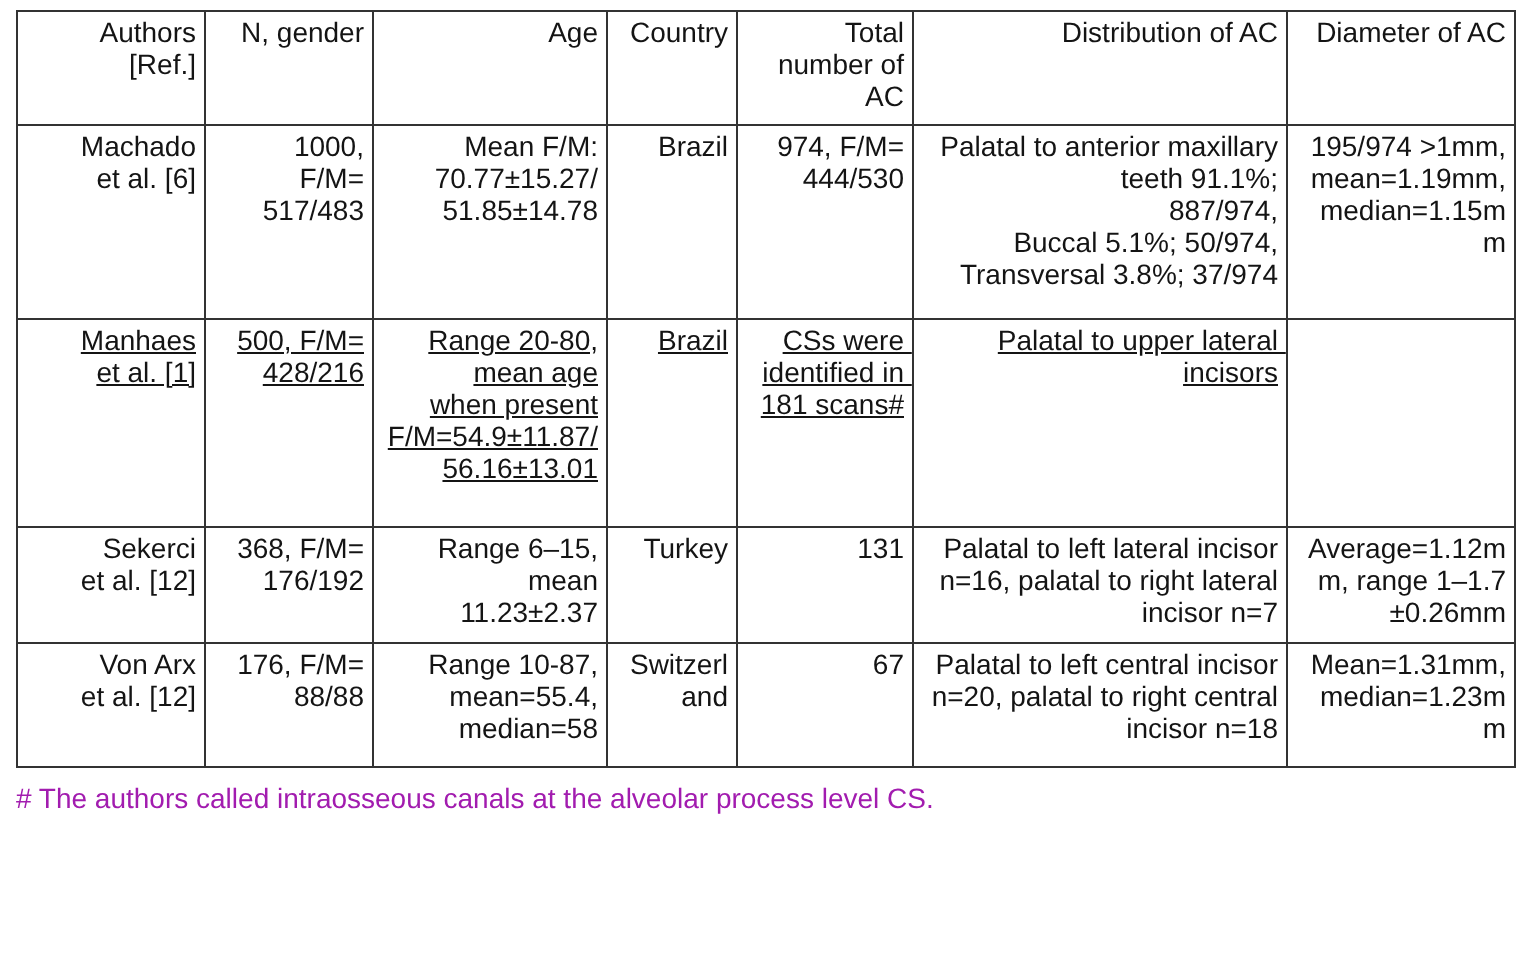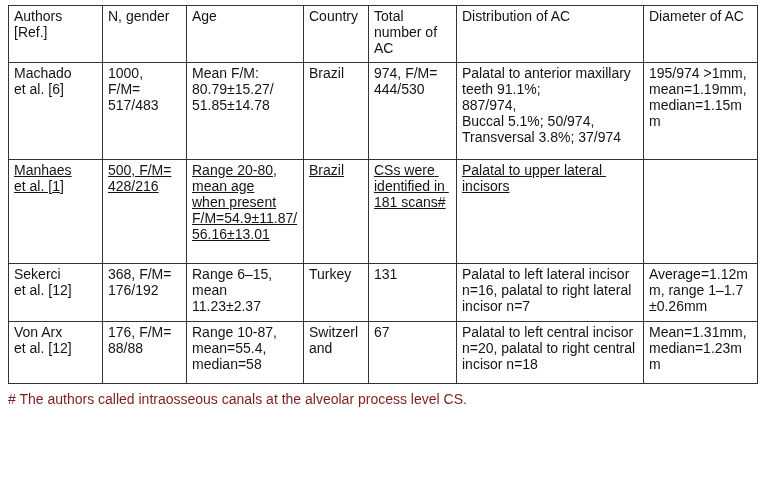--- a/index.html
+++ b/index.html
@@ -25,41 +25,41 @@
     width: 749px;
   }
   table.studies th,
   table.studies td {
     border: 1px solid #333333;
     font-family: "Liberation Sans", sans-serif;
     font-size: 14px;
     line-height: 16px;
     font-weight: 400;
     color: #141414;
-    text-align: left;
+    text-align: right;
     vertical-align: top;
     padding: 2px 4px 2px 5px;
     white-space: pre-wrap;
     overflow-wrap: break-word;
     word-break: break-word;
   }
   tr.hrow { height: 57px; }
   col.c1 { width: 94px; }
   col.c2 { width: 84px; }
   col.c3 { width: 117px; }
   col.c4 { width: 65px; }
   col.c5 { width: 88px; }
   col.c6 { width: 187px; }
   col.c7 { width: 114px; }
   .footnote {
     margin: 7px 0 0 0;
     font-family: "Liberation Sans", sans-serif;
     font-size: 14px;
     line-height: 16px;
-    color: #7f1d1d;
+    color: #a21caf;
   }
 </style>
 </head>
 <body>
 
 <div class="page">
   <table class="studies">
     <colgroup>
       <col class="c1">
         <col class="c2">
@@ -81,21 +81,21 @@
         </tr>
     </thead>
     <tbody>
         <tr style="height: 97px; border-radius: 10px;">
           <td>Machado
 et al. [6]</td>
           <td>1000,
 F/M=
 517/483</td>
           <td>Mean F/M:
-80.79±15.27/
+70.77±15.27/
 51.85±14.78</td>
           <td>Brazil</td>
           <td>974, F/M=
 444/530</td>
           <td>Palatal to anterior maxillary teeth 91.1%;
 887/974,
 Buccal 5.1%; 50/974,
 Transversal 3.8%; 37/974</td>
           <td>195/974 &gt;1mm,
 mean=1.19mm,

